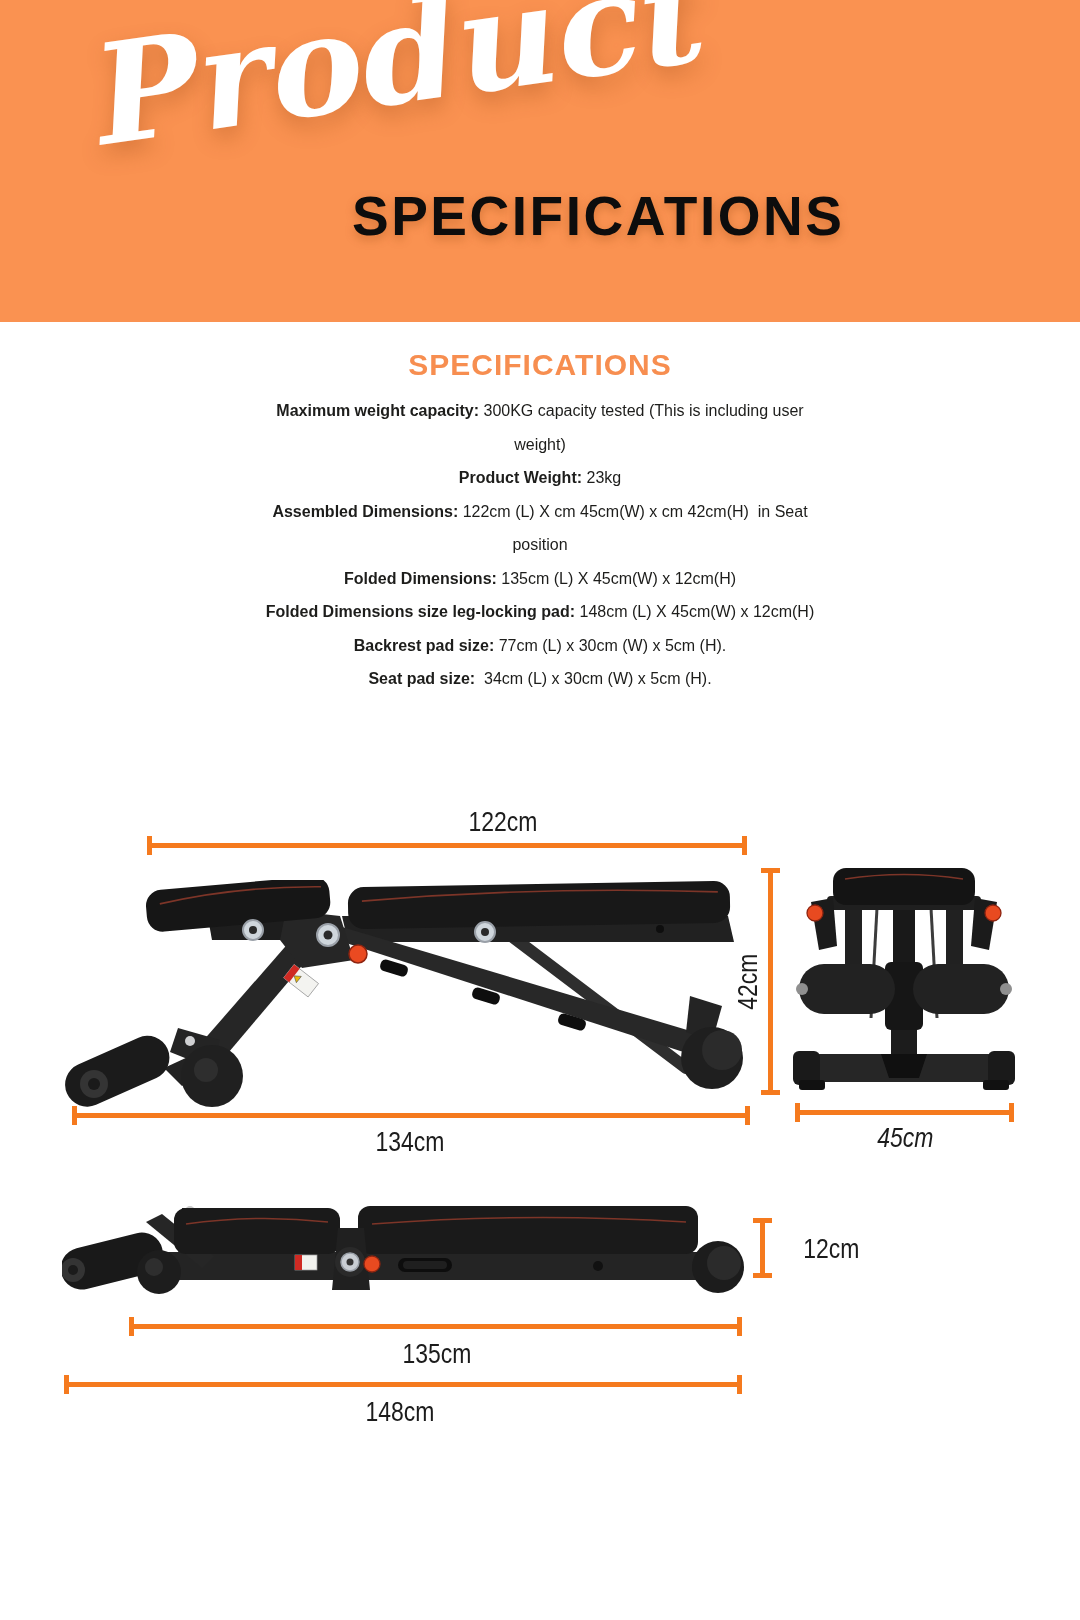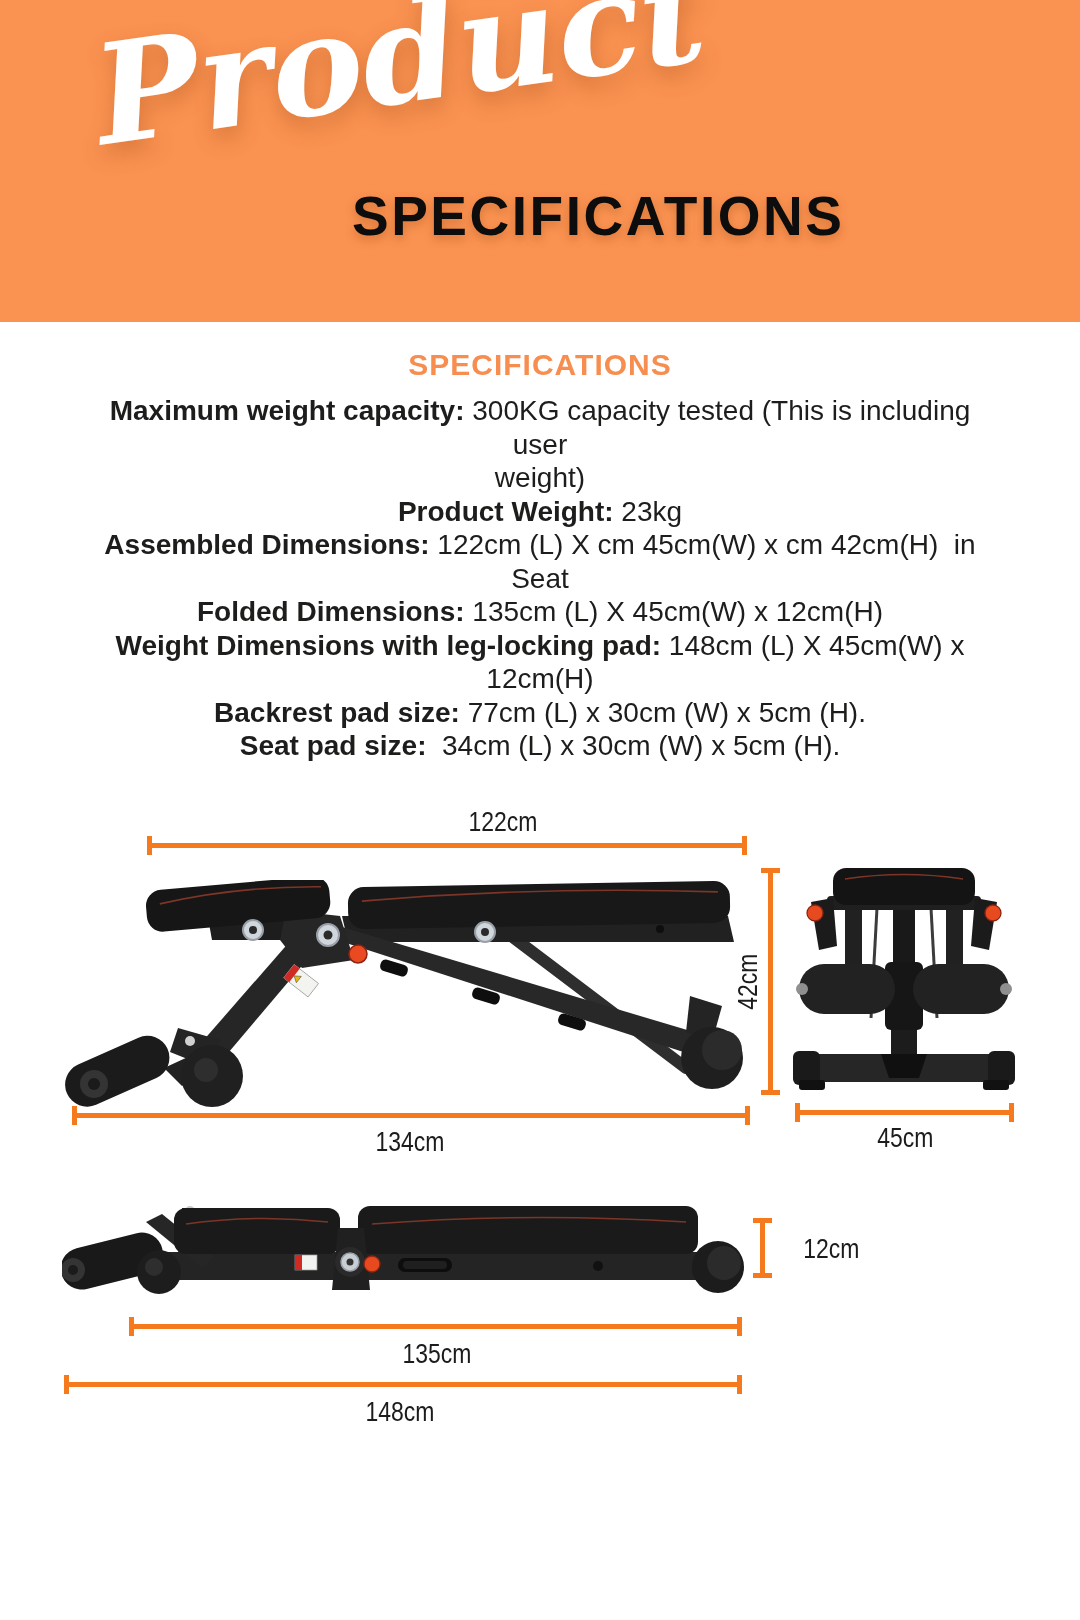--- a/index.html
+++ b/index.html
@@ -23,21 +23,21 @@
     font-size:55px;font-weight:bold;letter-spacing:2.5px;color:#0d0d0d;
     text-shadow:0 4px 10px rgba(150,70,15,0.35);
     white-space:nowrap;
   }
   
   .specs-heading{
     position:absolute;left:0;top:348px;width:1080px;text-align:center;
     font-size:30px;font-weight:bold;letter-spacing:1px;color:#F78E50;
   }
   .spec-lines{position:absolute;left:90px;top:394px;width:900px;text-align:center;}
-  .spec-line{font-size:28px;line-height:33.5px;}
+  .spec-line{font-size:16px;line-height:33.5px;}
   .spec-label{font-weight:bold;white-space:pre-wrap;}
   .spec-value{font-weight:normal;white-space:pre-wrap;}
   
   .hline{position:absolute;height:5px;background:#F57A1E;}
   .hline .capL,.hline .capR{position:absolute;top:-7px;width:5px;height:19px;background:#F57A1E;}
   .hline .capL{left:0;}
   .hline .capR{right:0;}
   .vline{position:absolute;width:5px;background:#F57A1E;}
   .vline .capT,.vline .capB{position:absolute;left:-7px;height:5px;width:19px;background:#F57A1E;}
   .vline .capT{top:0;}
@@ -60,22 +60,23 @@
     <div class="banner-title">SPECIFICATIONS</div>
   </div>
 
   <div class="specs-heading">SPECIFICATIONS</div>
 
   <div class="spec-lines">
     <div class="spec-line"><span class="spec-label">Maximum weight capacity:</span><span class="spec-value"> 300KG capacity tested (This is including user</span></div>
     <div class="spec-line"><span class="spec-label"></span><span class="spec-value">weight)</span></div>
     <div class="spec-line"><span class="spec-label">Product Weight:</span><span class="spec-value"> 23kg</span></div>
     <div class="spec-line"><span class="spec-label">Assembled Dimensions:</span><span class="spec-value"> 122cm (L) X cm 45cm(W) x cm 42cm(H)  in Seat</span></div>
+    <div class="spec-line"><span class="spec-label"></span><span class="spec-value">position</span></div>
     <div class="spec-line"><span class="spec-label">Folded Dimensions:</span><span class="spec-value"> 135cm (L) X 45cm(W) x 12cm(H)</span></div>
-    <div class="spec-line"><span class="spec-label">Weight Dimensions with leg-locking pad:</span><span class="spec-value"> 148cm (L) X 45cm(W) x 12cm(H)</span></div>
+    <div class="spec-line"><span class="spec-label">Folded Dimensions size leg-locking pad:</span><span class="spec-value"> 148cm (L) X 45cm(W) x 12cm(H)</span></div>
     <div class="spec-line"><span class="spec-label">Backrest pad size:</span><span class="spec-value"> 77cm (L) x 30cm (W) x 5cm (H).</span></div>
     <div class="spec-line"><span class="spec-label">Seat pad size:</span><span class="spec-value">  34cm (L) x 30cm (W) x 5cm (H).</span></div>
   </div>
 
   <div class="dim-label" style="left:345px;top:806px;width:200px;text-align:right;"><span class="cond">122cm</span></div>
   <div class="hline" style="left:147px;top:843px;width:600px;">
       <span class="capL"></span>
       <span class="capR"></span>
     </div>
 
@@ -184,21 +185,21 @@
   <div class="hline" style="left:72px;top:1113px;width:678px;">
       <span class="capL"></span>
       <span class="capR"></span>
     </div>
   <div class="dim-label" style="left:310px;top:1126px;width:200px;"><span class="cond">134cm</span></div>
 
   <div class="hline" style="left:795px;top:1110px;width:219px;">
       <span class="capL"></span>
       <span class="capR"></span>
     </div>
-  <div class="dim-label" style="left:805px;top:1122px;width:200px;"><span class="cond">45cm</span></div>
+  <div class="dim-label" style="left:805px;top:1122px;width:200px;font-style:italic;"><span class="cond">45cm</span></div>
 
   <svg class="diagram-svg" style="left:62px;top:1200px;" width="686" height="96" viewBox="0 0 686 96">
 
     <rect x="100" y="52" width="560" height="28" rx="4" fill="#242424"></rect>
 
     <circle cx="656" cy="67" r="26" fill="#1c1c1c"></circle>
     <circle cx="662" cy="63" r="17" fill="#2b2b2b"></circle>
 
     <polygon points="120,8 136,8 132,54 116,54" fill="#232323"></polygon>
     <circle cx="128" cy="11" r="5" fill="#c9c9c9"></circle>

